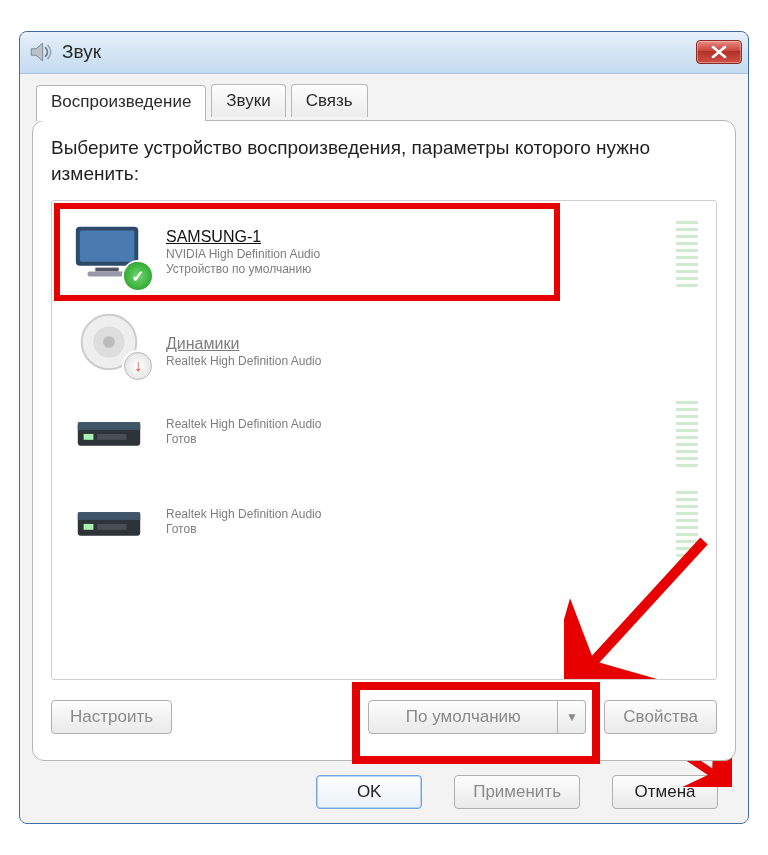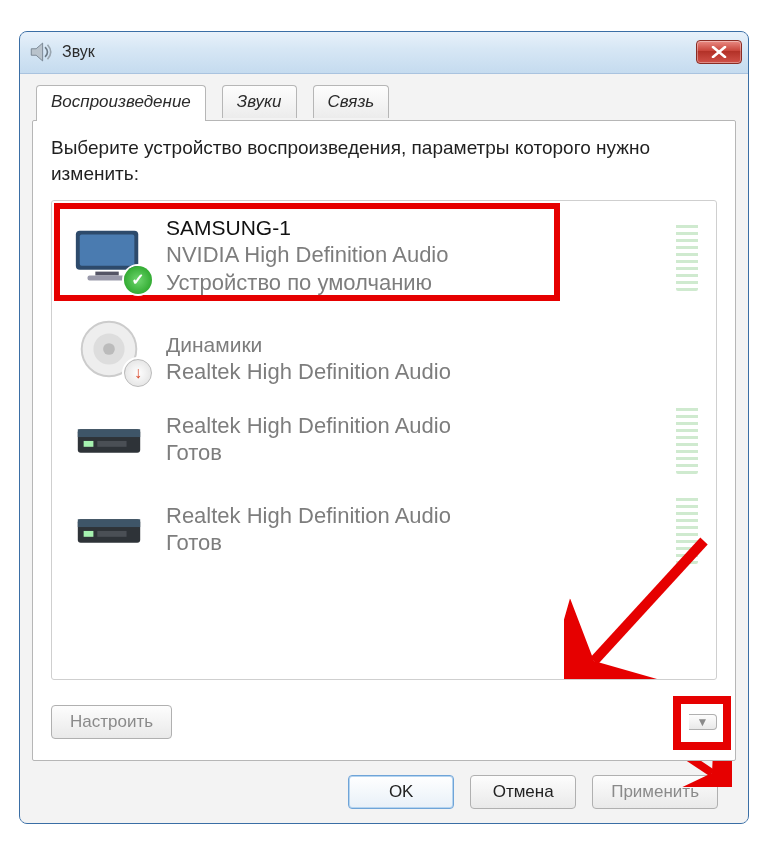--- a/index.html
+++ b/index.html
@@ -27,46 +27,45 @@
   }
   .titlebar {
     height: 42px;
     background: linear-gradient(#e8f1fa 0%, #d7e7f5 40%, #c5dbef 100%);
     border-bottom: 1px solid #a9c3df;
     display: flex;
     align-items: center;
     padding: 0 6px 0 8px;
   }
   .titlebar .ticon { width: 26px; height: 26px; margin-right: 8px; }
-  .title { flex: 1; color: #2b2b2b; font-size: 16px; }
+  .title { flex: 1; color: #2b2b2b; font-size: 19px; }
   .close-btn {
     width: 46px; height: 24px;
     border-radius: 4px;
     background: linear-gradient(#e98b84, #c8443a 45%, #b23127 46%, #d05048);
     border: 1px solid #8a2c24;
     display: flex; align-items: center; justify-content: center;
     color: #fff; font-weight: bold; font-size: 14px;
     box-shadow: 0 0 0 1px rgba(255,255,255,.35) inset;
   }
 
   
   .client {
     background: #f3f3f3;
     padding: 10px 12px 14px;
   }
 
   
   .tabstrip {
     display: flex;
-    align-items: center;
-    gap: 16px;
+    align-items: flex-start;
+    gap: 5px;
     padding-left: 4px;
     position: relative;
     z-index: 2;
-    font-style: italic;
   }
   .tab {
     border: 1px solid #b6b6b6;
     border-bottom: none;
     border-radius: 4px 4px 0 0;
     background: linear-gradient(#fdfdfd,#ececec);
     padding: 6px 14px 6px;
     font-size: 17px;
     color: #2b2b2b;
     cursor: default;
@@ -75,21 +74,21 @@
     background: #fff;
     position: relative;
     top: 1px;
     padding-bottom: 9px;
   }
 
   
   .pane {
     border: 1px solid #b6b6b6;
     background: #fff;
-    border-radius: 2px;
+    border-radius: 12px;
     padding: 14px 18px 16px;
     position: relative;
     z-index: 1;
   }
   .instr { color: #1f1f1f; font-size: 19px; line-height: 1.35; margin-bottom: 14px; }
 
   
   .devlist {
     border: 1px solid #cfcfcf;
     border-radius: 3px;
@@ -106,22 +105,22 @@
     padding: 8px 10px 8px 12px;
     min-height: 90px;
     position: relative;
   }
   .devrow .iconbox {
     width: 82px; height: 72px;
     display:flex; align-items:center; justify-content:center;
     position: relative;
   }
   .devrow .txt { flex: 1; }
-  .devname { font-size: 21px; color:#111; line-height: 1.25; }
-  .devsub, .devstat { font-size: 22px; color:#7d7d7d; line-height:1.25; }
+  .devname { font-size: 16px; color:#111; line-height: 1.25; text-decoration: underline; }
+  .devsub, .devstat { font-size: 12px; color:#7d7d7d; line-height:1.25; }
   .disabled .devname { color:#7d7d7d;margin-top:19px; }
   .meter {
     width: 22px; height: 70px;
     background: repeating-linear-gradient(
       to top,
       #cfeacf 0 3px, #fff 3px 7px
     );
     border-radius:2px;
   }
   .disabled .meter { visibility: hidden; }
@@ -131,21 +130,20 @@
     position: absolute;
     border: 6px solid #e60000;
     pointer-events: none;
   }
   .hl1 { top: 2px; left: 2px; right: 156px; height: 98px; }
   .hl2 { position:absolute; pointer-events:none; border:8px solid #e60000; }
 
   
   .panebtns {
     display: flex;
-    align-items: center;
     gap: 18px;
     margin-top: 20px;
     position: relative;
     min-height: 44px;
   }
   .btn {
     height: 34px;
     border: 1px solid #b0b0b0;
     border-radius: 4px;
     background: linear-gradient(#fdfdfd,#e9e9e9);
@@ -169,21 +167,21 @@
     width: 28px;
     border:1px solid #b0b0b0;
     border-left:none;
     border-radius: 0 4px 4px 0;
     background: linear-gradient(#fdfdfd,#e9e9e9);
     display:flex; align-items:center; justify-content:center;
     color:#8a8a8a; font-size:12px;
   }
 
   .dlgbtns {
-    display:flex; justify-content:flex-end; gap:16px;
+    display:flex; justify-content:flex-end; gap:32px;
     padding: 14px 18px 0 18px;
   }
   .dlgbtns .btn { min-width: 106px; color:#222; }
   .dlgbtns .btn.dim { color:#8a8a8a; }
 
   
   .iconbox svg { width: 78px; height: 66px; }
   .badge {
     position:absolute; right:-2px; bottom:-2px;
     width:28px; height:28px; border-radius:50%;
@@ -302,33 +300,35 @@
           </defs>
           <line x1="140" y1="10" x2="30" y2="130" stroke="#e60000" stroke-width="10" marker-end="url(#ah1)"></line>
         </svg>
       </div>
 
       <div class="panebtns">
         <div class="btn">Настроить</div>
         <div style="flex:1"></div>
         <div style="position:relative;">
           <div class="splitbtn">
+            <div class="btn" style="min-width:190px;">По умолчанию</div>
             <div class="drop">
               <span>▼</span>
             </div>
           </div>
           <div class="hl2" style="left:-16px; right:-14px; top:-18px; bottom:-20px;"></div>
         </div>
+        <div class="btn">Свойства</div>
       </div>
     </div>
 
     <div class="dlgbtns" style="position:relative;">
       <div class="btn primary">OK</div>
+      <div class="btn dim">Применить</div>
       <div class="btn">Отмена</div>
-      <div class="btn dim">Применить</div>
 
       <svg style="position:absolute; right:4px; top:-34px; width:90px; height:60px; pointer-events:none;">
         <defs>
           <marker id="ah2" markerWidth="12" markerHeight="12" refX="3" refY="5" orient="auto">
             <path d="M0,0 L10,5 L0,10 L3,5 Z" fill="#e60000"></path>
           </marker>
         </defs>
         <line x1="10" y1="6" x2="70" y2="46" stroke="#e60000" stroke-width="8" marker-end="url(#ah2)"></line>
       </svg>
     </div>

